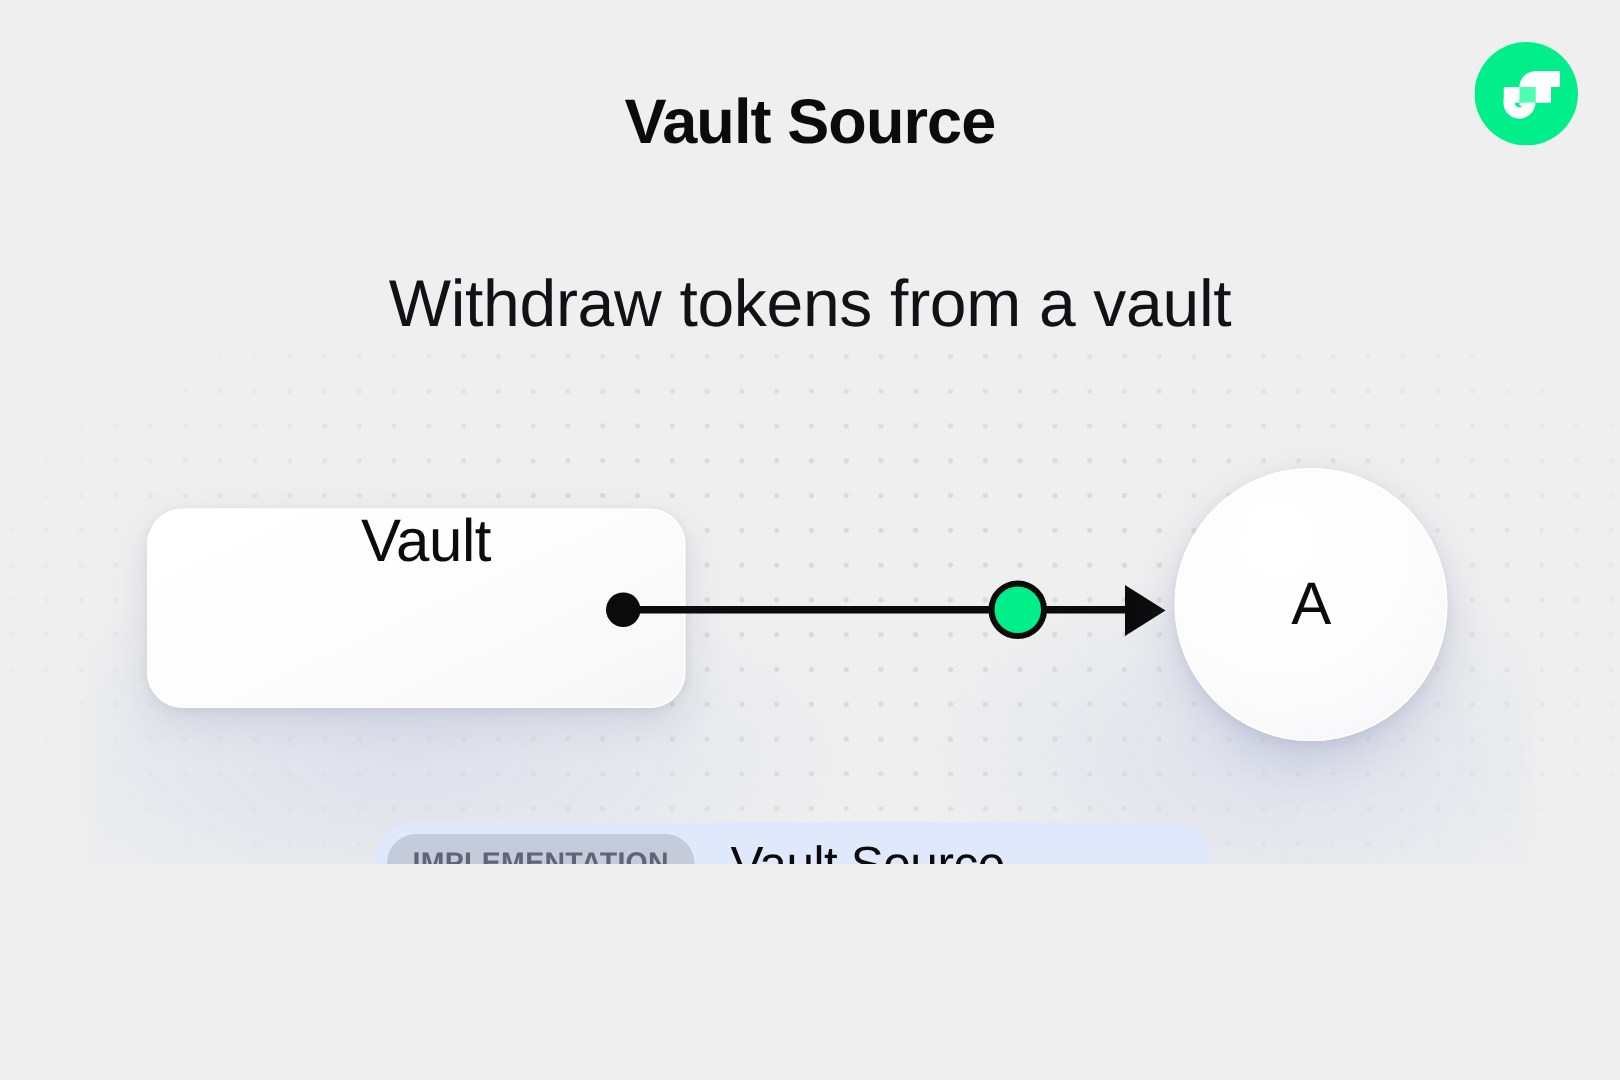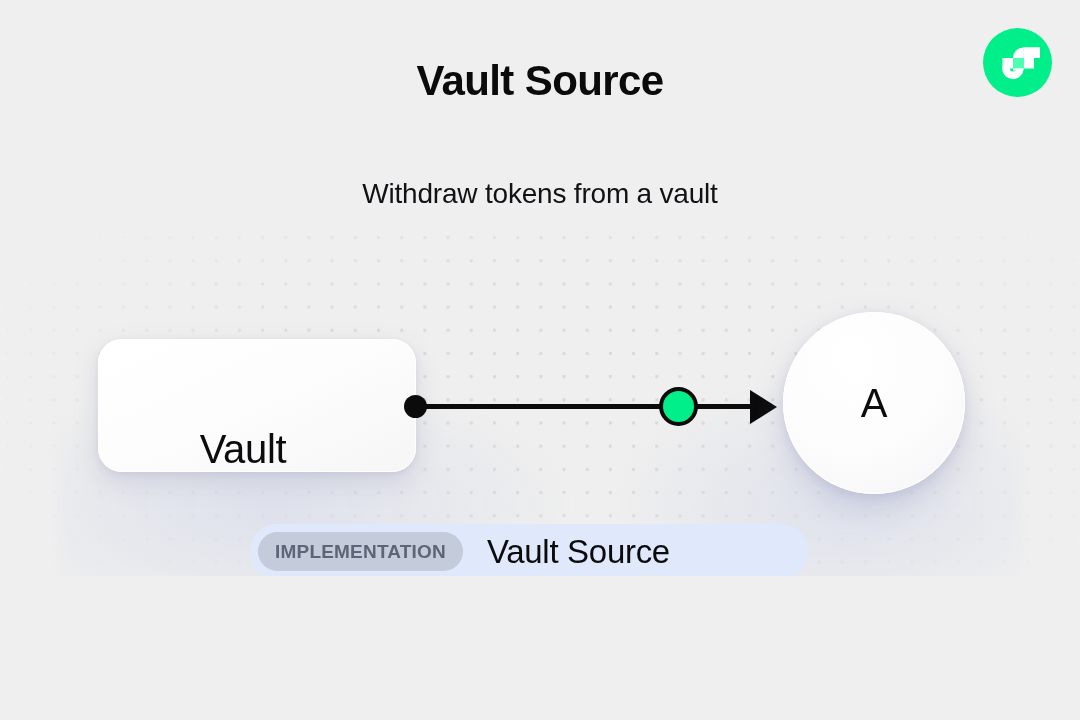--- a/index.html
+++ b/index.html
@@ -63,21 +63,21 @@
     letter-spacing: -0.6px;
     color: #0b0b0c;
     line-height: 1.1;
   }
   #page-subtitle {
     position: absolute;
     left: 0;
     top: 178px;
     width: 1080px;
     text-align: center;
-    font-size: 28px;
+    font-size: 44px;
     font-weight: 400;
     letter-spacing: -0.2px;
     color: #111215;
     line-height: 1.15;
   }
 
   
   #brand-logo {
     position: absolute;
     right: 28px;
@@ -100,22 +100,23 @@
     left: 98px;
     top: 339px;
     width: 318px;
     height: 133px;
     border-radius: 24px;
     background: linear-gradient(155deg, #ffffff 0%, #fdfdfd 45%, #f6f6f7 100%);
     box-shadow: 0 10px 26px rgba(120,126,160,0.20),
                 0 2px 6px rgba(120,126,160,0.12),
                 0 0 0 1px rgba(255,255,255,0.9) inset;
     display: flex;
-    align-items: flex-end;
+    align-items: flex-start;
     justify-content: center;
+    padding-left: 41px;
   }
   .node-rect-label {
     font-size: 40px;
     font-weight: 400;
     color: #0c0c0e;
     letter-spacing: -0.3px;
     transform: translateX(-14px);
   }
 
   .node-circle {
@@ -177,21 +178,21 @@
     height: 0;
     border-top: 17px solid transparent;
     border-bottom: 17px solid transparent;
     border-left: 27px solid #0b0b0c;
   }
 
   
   #footer-panel {
     position: absolute;
     left: 250px;
-    top: 524px;
+    top: 548px;
     width: 558px;
     height: 55px;
     border-radius: 28px;
     background: #dfe9fb;
     display: flex;
     align-items: center;
     padding: 0 0 0 8px;
     box-sizing: border-box;
   }
   #impl-badge {

